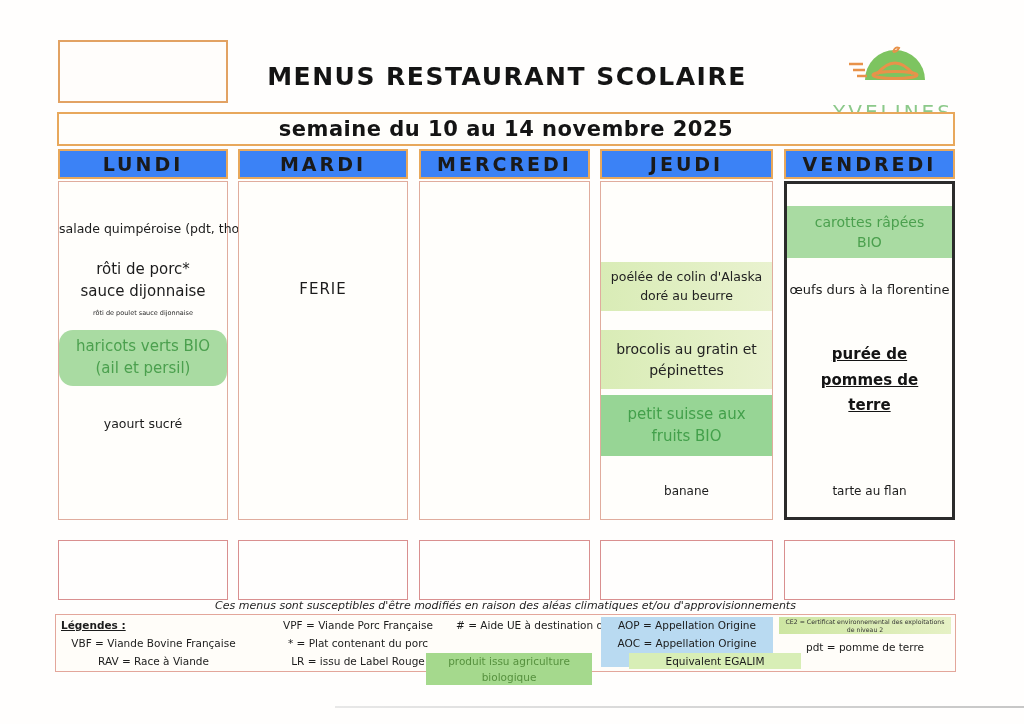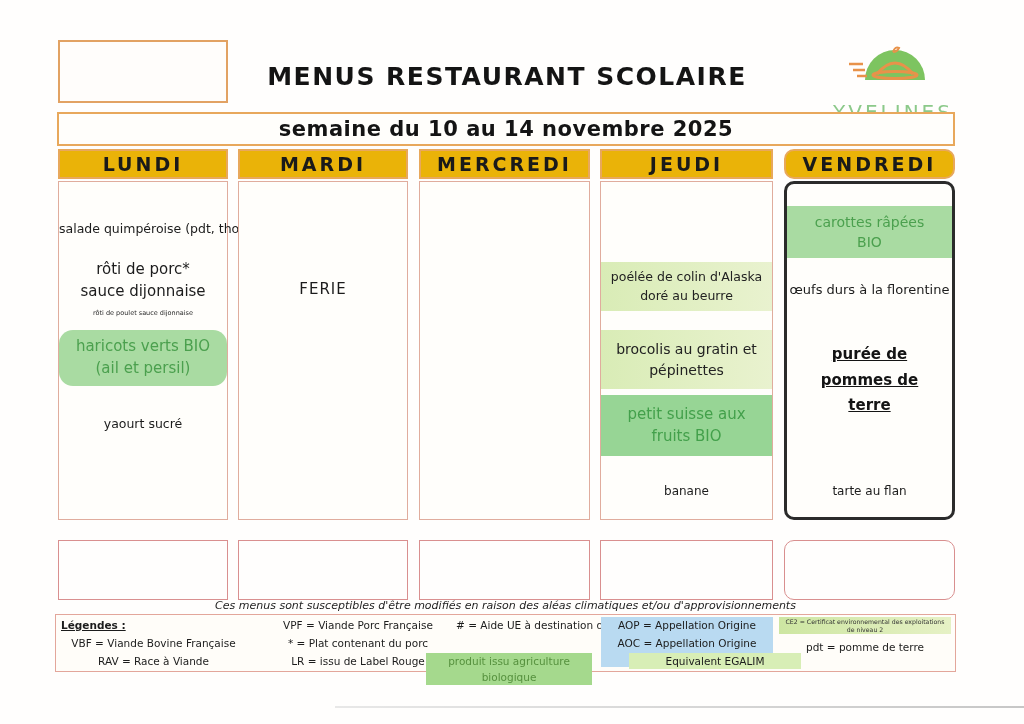--- a/index.html
+++ b/index.html
@@ -15,32 +15,32 @@
 
   .logo { position:absolute; left:818px; top:36px; width:150px; text-align:center; }
   .logo-name { color:#8cc98a; font-size:20px; letter-spacing:3px; font-weight:400; margin-top:18px; }
   .logo-sub  { color:#e9a25b; font-size:7.5px; letter-spacing:2.5px; margin-top:1px; }
 
   .week-banner { position:absolute; left:57px; top:112px; width:898px; height:34px;
                  border:2px solid #e8a85c; background:#fffefb; display:flex;
                  align-items:center; justify-content:center; font-size:21px; font-weight:600;
                  letter-spacing:0.5px; color:#141414; }
 
-  .day-header { position:absolute; top:149px; height:30px; background:#eab308;
+  .day-header { position:absolute; top:149px; height:30px; background:#3b82f6;
                 border:2px solid #e8a85c; display:flex; align-items:center; justify-content:center;
                 font-size:19px; font-weight:600; letter-spacing:3px; color:#1a1a1a; }
   .day-body { position:absolute; top:181px; height:339px; background:#fffefb;
               border:1px solid #e0ac9d; }
   .day-body.highlight { border:3px solid #2b2b2b; }
 
   .c1 { left:58px;  width:170px; }
   .c2 { left:238px; width:170px; }
   .c3 { left:419px; width:171px; }
   .c4 { left:600px; width:173px; }
-  .c5 { left:784px; width:171px;border-radius:10px; }
+  .c5 { left:784px; width:171px; }
 
   .item { position:absolute; left:0; width:100%; text-align:center; line-height:1.45; }
   .plain  { font-size:12.5px; color:#1c1c1c; }
   .large  { font-size:15px;  color:#1c1c1c; }
   .tiny   { font-size:6.5px; color:#2a2a2a; }
   .bio    { background:#a9dba2; color:#4ba04e; font-size:15px; font-weight:500;
             display:flex; align-items:center; justify-content:center; padding:0 14px; }
   .lgreen { background:linear-gradient(90deg,#d9ecb6,#e9f2cf); color:#222; font-size:12.5px;
             display:flex; align-items:center; justify-content:center; padding:0 2px; }
   .boldline { font-size:15px; font-weight:700; text-decoration:underline; color:#141414; }

